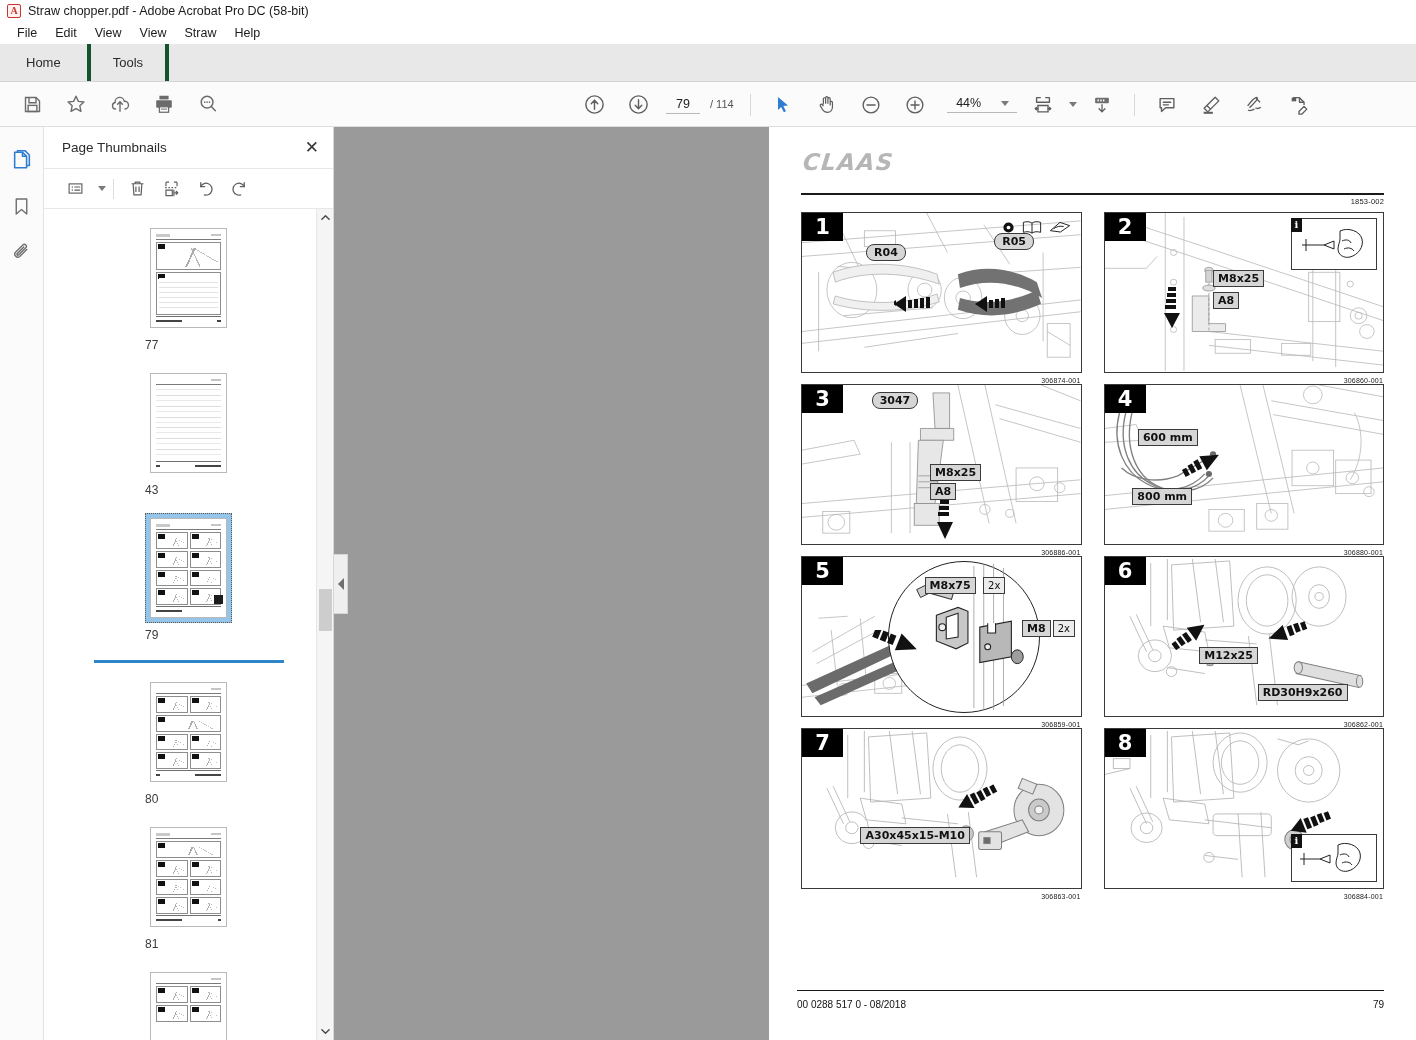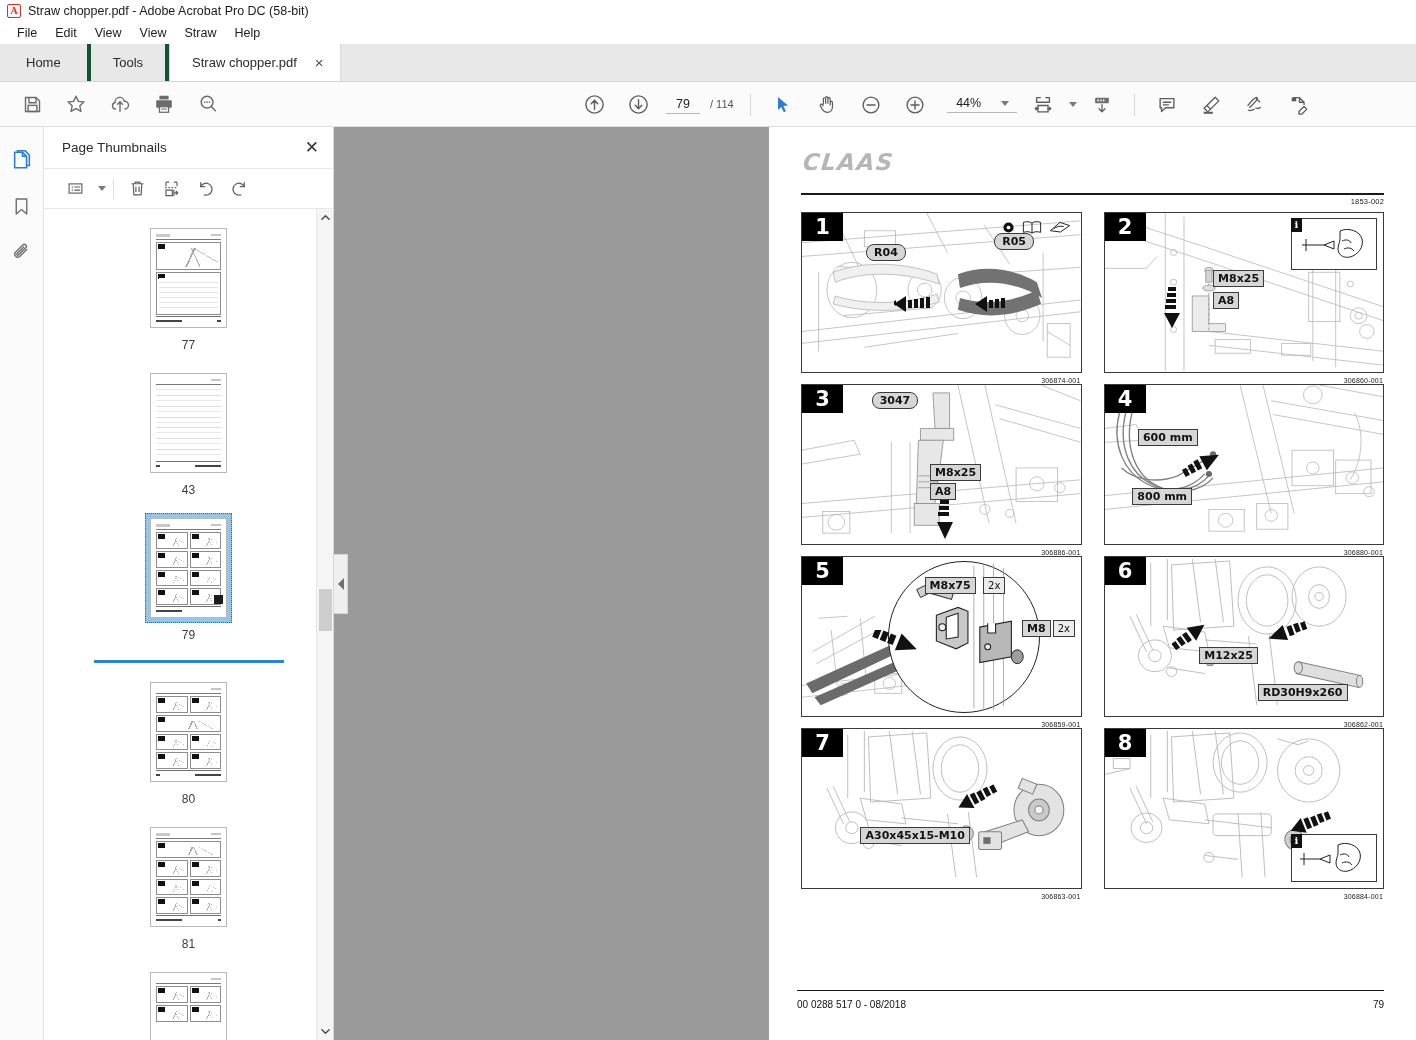--- a/index.html
+++ b/index.html
@@ -198,21 +198,21 @@
 
   .tp-scroll {
     flex: 1; position: relative; overflow: hidden;
     padding-top: 14px;
     background: #ffffff;
   }
   .thumblist {
     display: flex; flex-direction: column; align-items: center;
   }
   .thumbitem {
-    display: flex; flex-direction: column; align-items: center;
+    display: flex; flex-direction: column; align-items: flex-start;
     margin-bottom: 16px; position: relative;
   }
   .thumbframe {
     padding: 4px;
     border: 1px dotted transparent;
   }
   .thumbitem.current .thumbframe {
     border: 1px dotted #555;
     background: #94c4e8;
   }
@@ -469,24 +469,20 @@
     <div class="mi">Straw</div>
     <div class="mi">Help</div>
   </div>
 
   <div class="tabstrip">
     <div class="tab home">
       <span>Home</span>
     </div>
     <div class="tab">
       <span>Tools</span>
-    </div>
-    <div class="tab doc">
-      <span class="label">Straw chopper.pdf</span>
-      <span class="closex">×</span>
     </div>
     <div class="filler"></div>
   </div>
 
   <div class="toolbar">
     <div class="tb-left">
       <div class="tbbtn">
         <svg width="21" height="21" viewBox="0 0 24 24" fill="none" stroke="#6b6b6b" stroke-width="1.6">
           <path d="M4 4h12l4 4v12H4z"></path>
             <path d="M8 4v6h8V4"></path>

